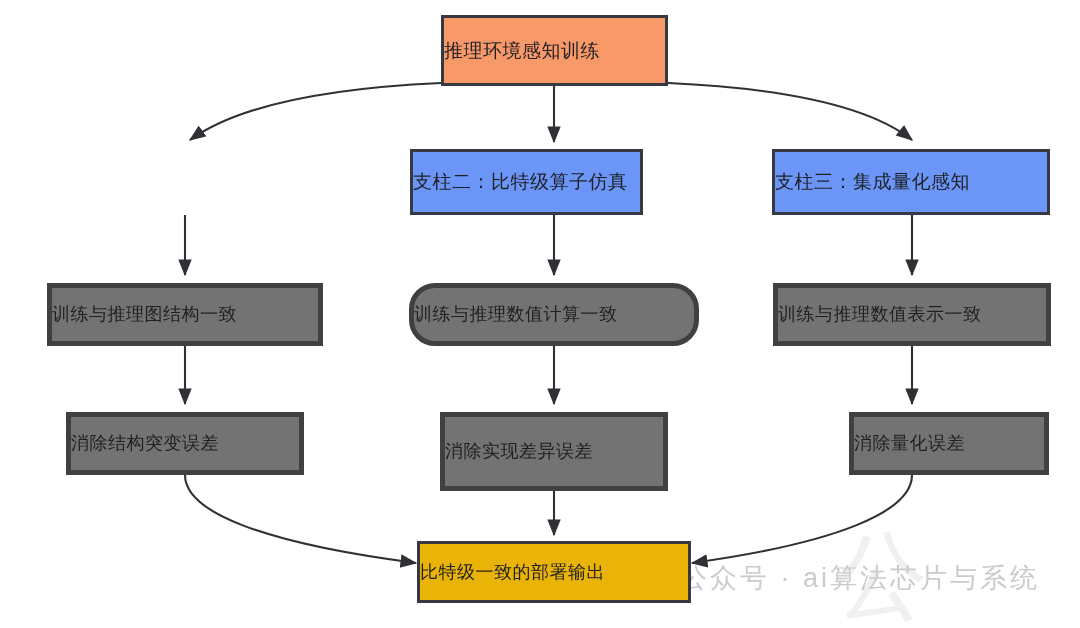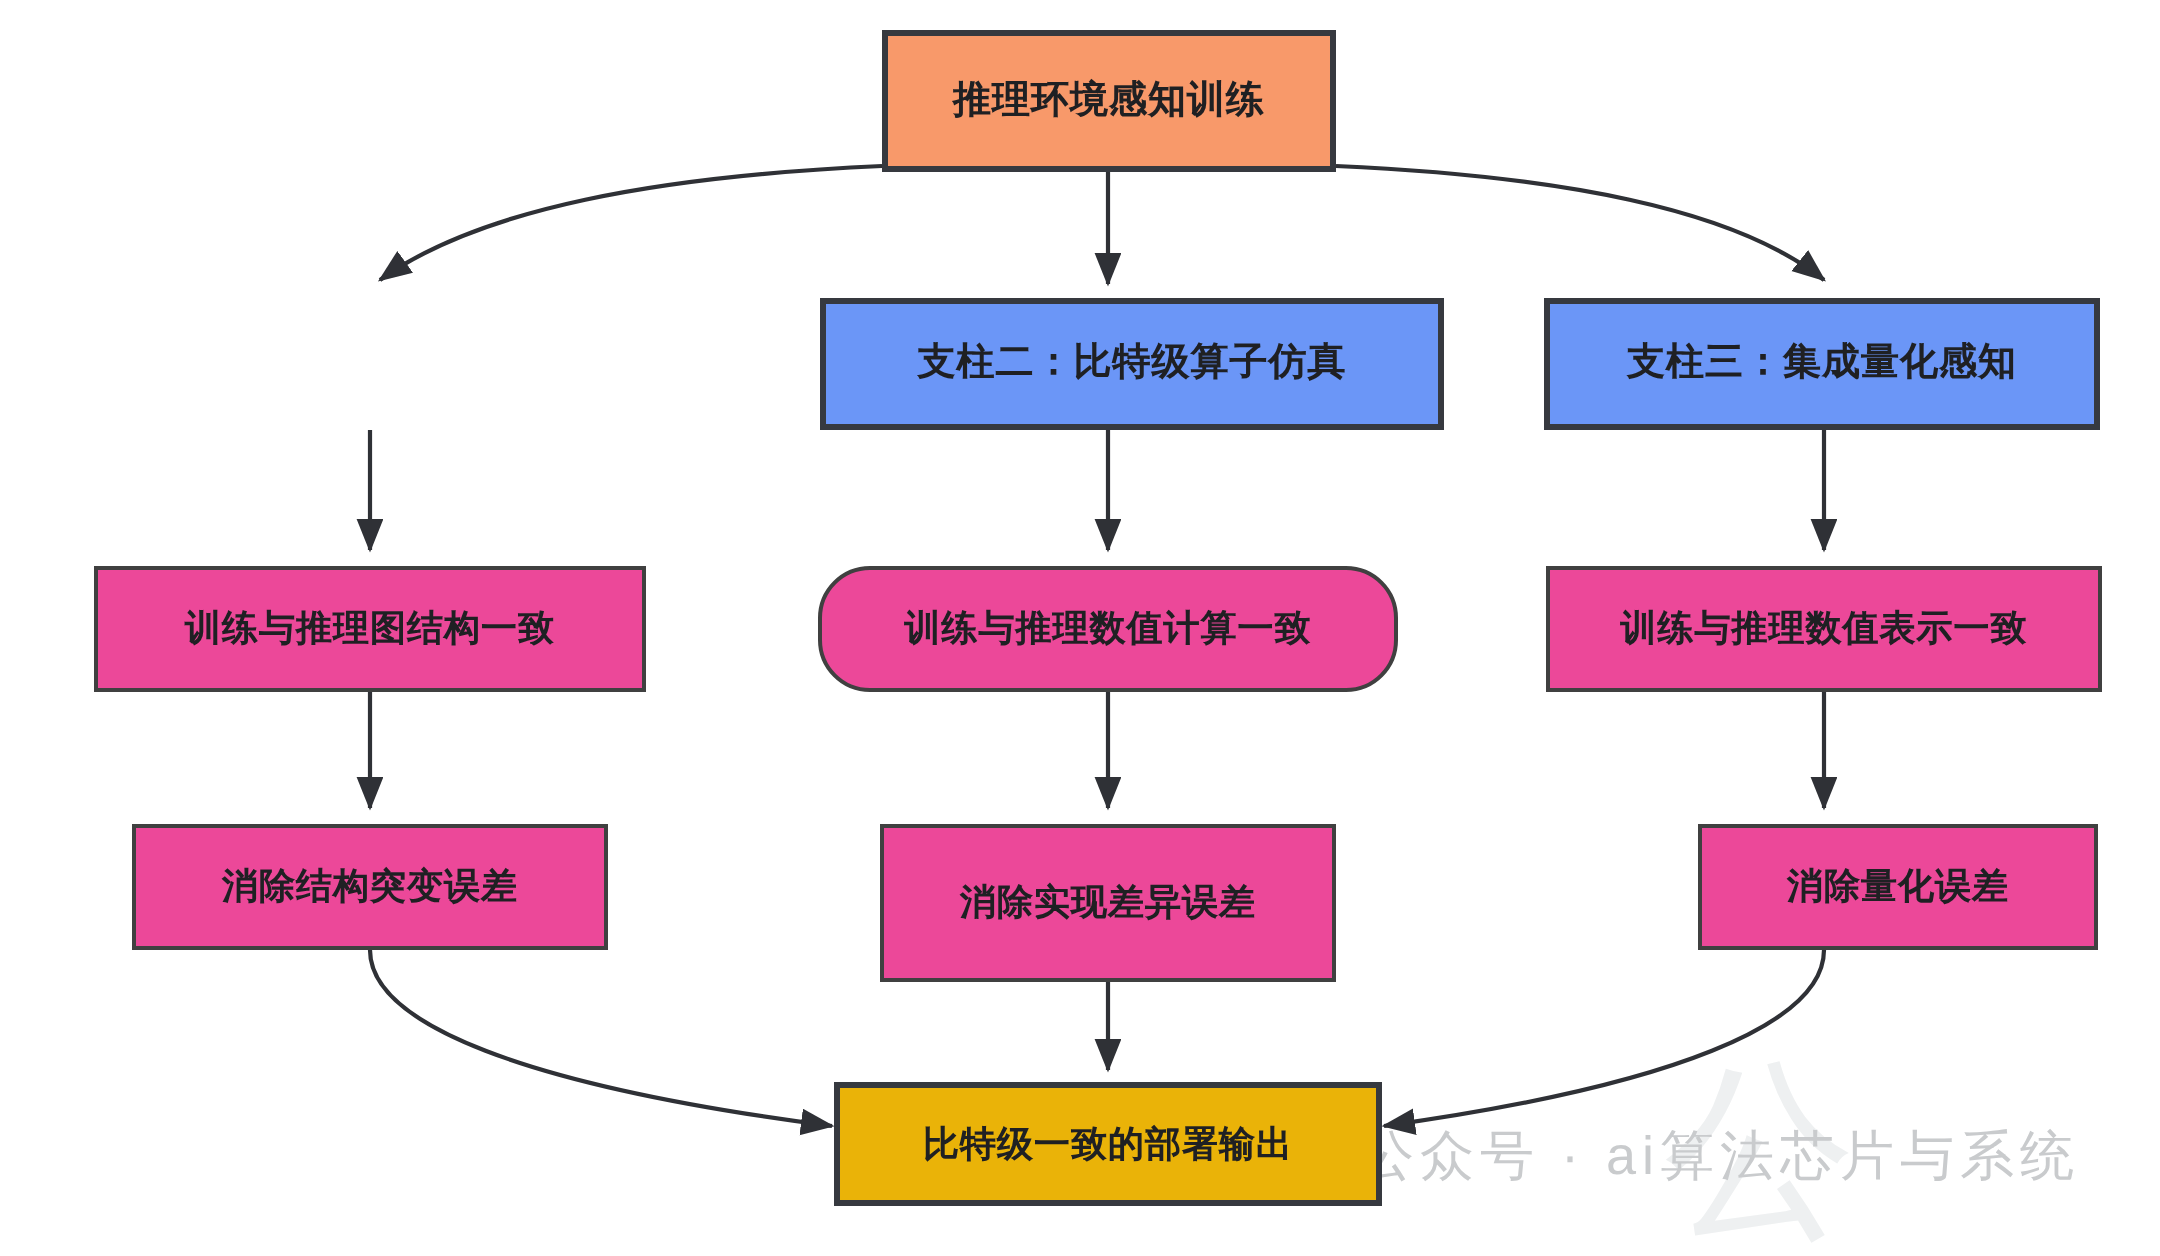--- a/index.html
+++ b/index.html
@@ -27,40 +27,38 @@
     top: 0;
     width: 1080px;
     height: 628px;
     pointer-events: none;
   }
   .node {
     position: absolute;
     box-sizing: border-box;
     display: flex;
     align-items: center;
-    justify-content: center;
     text-align: center;
     line-height: 1.25;
     color: #1f2023;
     letter-spacing: 0.5px;
-    font-weight: bold;
   }
   .node-root {
     background: #f8996a;
     border: 3px solid #36393f;
     font-size: 19px;
   }
   .node-pillar {
     background: #6b96f7;
     border: 3px solid #36393f;
     font-size: 19px;
   }
   .node-effect {
-    background: #ec4899;
-    border: 2px solid #404040;
+    background: #737373;
+    border: 5px solid #404040;
     font-size: 18px;
   }
   .node-output {
     background: #eab308;
     border: 3px solid #36393f;
     font-size: 18px;
   }
   .watermark {
     position: absolute;
     display: flex;
@@ -142,21 +140,21 @@
       <span class="wm-big"></span>
       <span class="wm-small"></span>
     </span>
     <span>公众号 · ai算法芯片与系统</span>
   </div>
 
   <div class="node node-root" style="left:441px; top:15px; width:227px; height:71px;">
     <span>推理环境感知训练</span>
   </div>
 
-  <div class="node node-pillar" style="left:410px; top:149px; width:312px; height:66px;">
+  <div class="node node-pillar" style="left:410px; top:149px; width:233px; height:66px;">
     <span>支柱二：比特级算子仿真</span>
   </div>
   <div class="node node-pillar" style="left:772px; top:149px; width:278px; height:66px;">
     <span>支柱三：集成量化感知</span>
   </div>
 
   <div class="node node-effect" style="left:47px; top:283px; width:276px; height:63px;">
     <span>训练与推理图结构一致</span>
   </div>
   <div class="node node-effect" style="left:409px; top:283px; width:290px; height:63px;border-radius:26px;">

